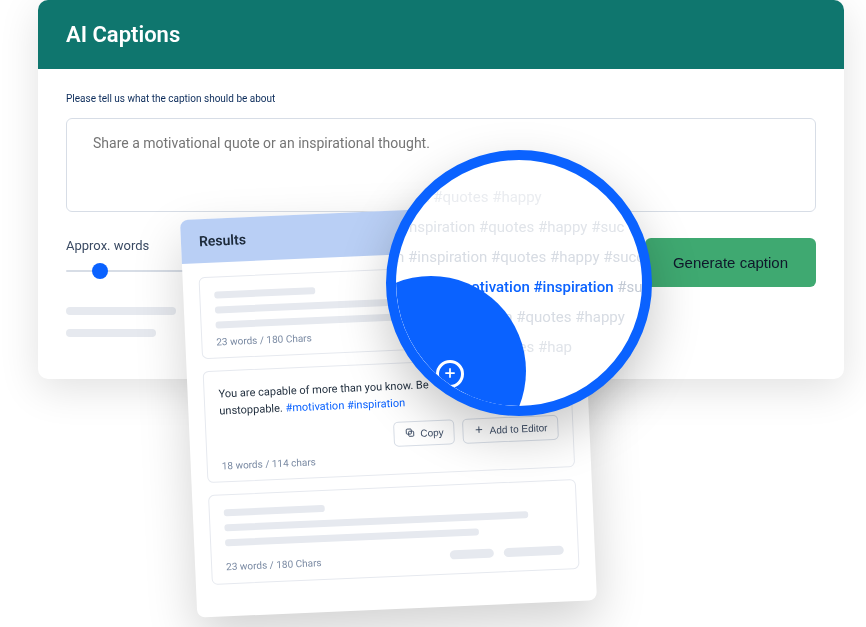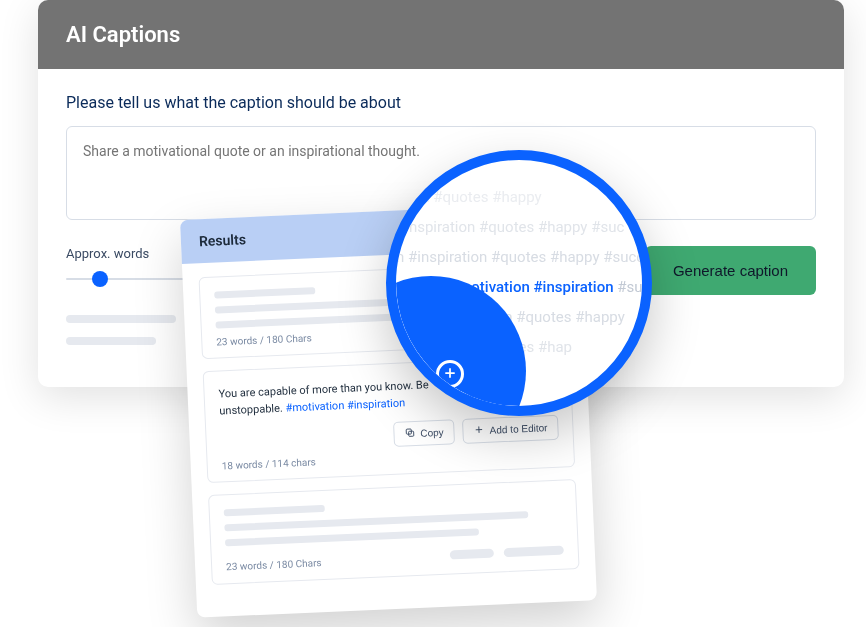--- a/index.html
+++ b/index.html
@@ -15,40 +15,40 @@
     position: absolute;
     top: 0;
     left: 38px;
     width: 806px;
     border-radius: 10px;
     background: #fff;
     box-shadow: 0 10px 40px rgba(0,0,0,0.12);
     overflow: hidden;
   }
   .header {
-    background: #737373;
+    background: #0f766e;
     color: #fff;
     padding: 22px 28px;
     font-size: 22px;
     font-weight: 600;
   }
   .body {
     padding: 24px 28px 28px;
   }
   .prompt-label {
     color: #0b2b5a;
-    font-size: 16px;
+    font-size: 10px;
     margin-bottom: 14px;
   }
   .textarea {
     width: 100%;
     height: 94px;
     border: 1px solid #d7dde6;
     border-radius: 6px;
-    padding: 16px 16px;
+    padding: 16px 26px;
     font-size: 14px;
     color: #14532d;
     resize: none;
     font-family: inherit;
   }
   .controls-row {
     display: flex;
     align-items: flex-start;
     justify-content: space-between;
     margin-top: 22px;

